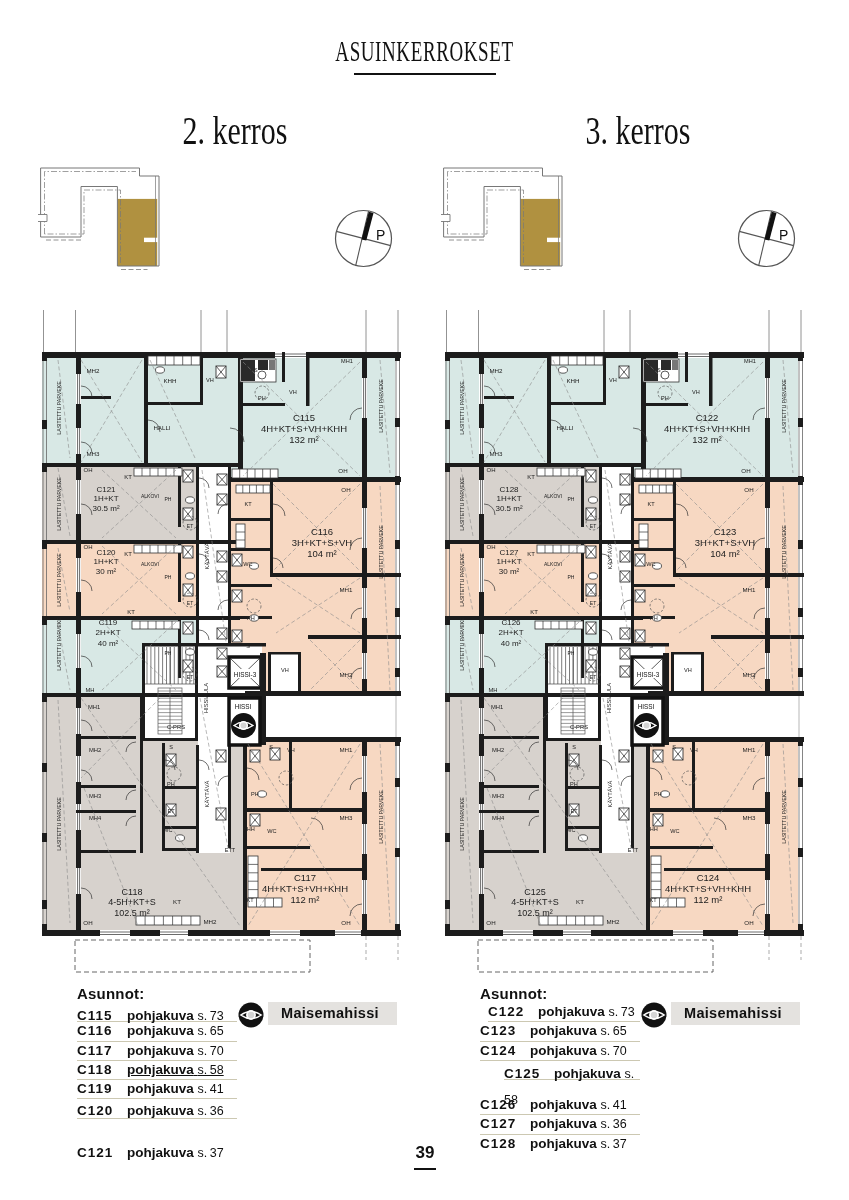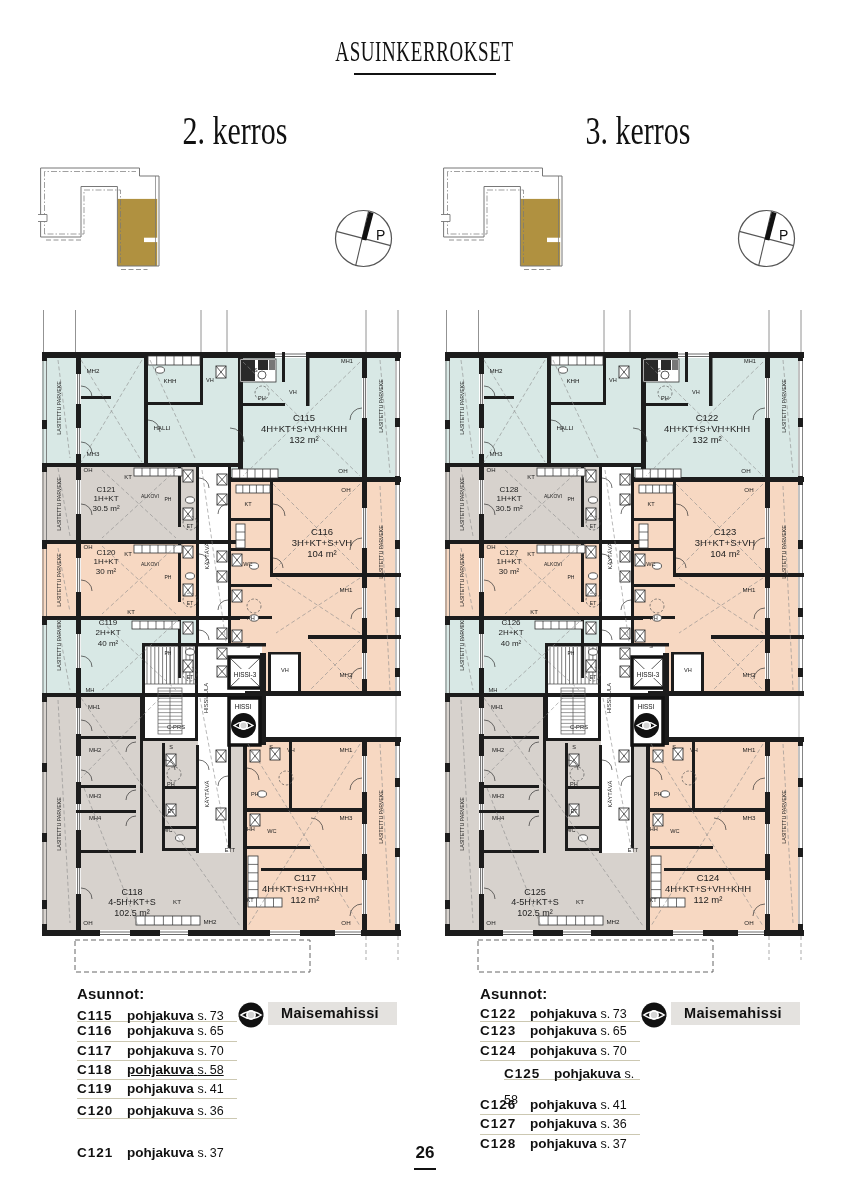--- a/index.html
+++ b/index.html
@@ -1440,21 +1440,21 @@
 
 <div style="font-size:13.5px;height:18.3px;line-height:23px;border-bottom:1.3px solid #ccc8b2;"><span style="display:inline-block;width:50px;font-weight:bold;letter-spacing:1px">C120</span><span style="font-weight:bold">pohjakuva</span> <span style="font-size:12.5px">s. 36</span></div>
 
 <div style="font-size:13.5px;height:18.3px;line-height:17px;margin-top:25px;"><span style="display:inline-block;width:50px;font-weight:bold;letter-spacing:1px">C121</span><span style="font-weight:bold">pohjakuva</span> <span style="font-size:12.5px">s. 37</span></div>
 </div>
 
 <div style="position:absolute;left:480px;top:985px;width:160px">
 
 <div style="font-size:15px;font-weight:bold;letter-spacing:0.2px;margin-bottom:1px">Asunnot:</div>
 
-<div style="font-size:13.5px;height:18.3px;line-height:22px;border-bottom:1.3px solid #ccc8b2;"><span style="display:inline-block;width:50px;font-weight:bold;letter-spacing:1px">C122</span><span style="font-weight:bold">pohjakuva</span> <span style="font-size:12.5px">s. 73</span></div>
+<div style="font-size:13.5px;height:18.3px;line-height:17px;border-bottom:1.3px solid #ccc8b2;margin-left:8px;"><span style="display:inline-block;width:50px;font-weight:bold;letter-spacing:1px">C122</span><span style="font-weight:bold">pohjakuva</span> <span style="font-size:12.5px">s. 73</span></div>
 
 <div style="font-size:13.5px;height:18.3px;line-height:17px;border-bottom:1.3px solid #ccc8b2;"><span style="display:inline-block;width:50px;font-weight:bold;letter-spacing:1px">C123</span><span style="font-weight:bold">pohjakuva</span> <span style="font-size:12.5px">s. 65</span></div>
 
 <div style="font-size:13.5px;height:18.3px;line-height:17px;border-bottom:1.3px solid #ccc8b2;"><span style="display:inline-block;width:50px;font-weight:bold;letter-spacing:1px">C124</span><span style="font-weight:bold">pohjakuva</span> <span style="font-size:12.5px">s. 70</span></div>
 
 <div style="font-size:13.5px;height:18.3px;line-height:26px;border-bottom:1.3px solid #ccc8b2;margin-left:24px;"><span style="display:inline-block;width:50px;font-weight:bold;letter-spacing:1px">C125</span><span style="font-weight:bold">pohjakuva</span> <span style="font-size:12.5px">s. 58</span></div>
 
 <div style="font-size:13.5px;height:18.3px;line-height:17px;border-bottom:1.3px solid #ccc8b2;margin-top:16px;"><span style="display:inline-block;width:50px;font-weight:bold;letter-spacing:1px">C126</span><span style="font-weight:bold">pohjakuva</span> <span style="font-size:12.5px">s. 41</span></div>
 
 <div style="font-size:13.5px;height:18.3px;line-height:17px;border-bottom:1.3px solid #ccc8b2;"><span style="display:inline-block;width:50px;font-weight:bold;letter-spacing:1px">C127</span><span style="font-weight:bold">pohjakuva</span> <span style="font-size:12.5px">s. 36</span></div>
@@ -1471,13 +1471,13 @@
 <div style="position:absolute;left:268px;top:1002px;width:129px;height:23px;background:#e4e2df;font-size:14.5px;font-weight:bold;line-height:23px;text-indent:13px;letter-spacing:0.3px">Maisemahissi</div>
 
 <svg style="position:absolute;left:640px;top:1001px" width="28" height="28" viewBox="0 0 28 28">
 <circle cx="14" cy="14" r="12.5" fill="#111"></circle>
 <path d="M3.8,14 Q14,6.8 24.2,14 Q14,21.2 3.8,14 Z" fill="none" stroke="#fff" stroke-width="1.5"></path>
 <circle cx="14" cy="14" r="4.1" fill="#d4d4d4" stroke="#fff" stroke-width="1.7"></circle>
 </svg>
 
 <div style="position:absolute;left:671px;top:1002px;width:129px;height:23px;background:#e4e2df;font-size:14.5px;font-weight:bold;line-height:23px;text-indent:13px;letter-spacing:0.3px">Maisemahissi</div>
 
-<div style="position:absolute;left:404px;top:1143px;width:42px;text-align:center;font-size:17px;font-weight:bold">26</div>
+<div style="position:absolute;left:404px;top:1143px;width:42px;text-align:center;font-size:17px;font-weight:bold">39</div>
 <div style="position:absolute;left:414px;top:1168px;width:22px;height:2.2px;background:#111"></div>
 </body></html>

